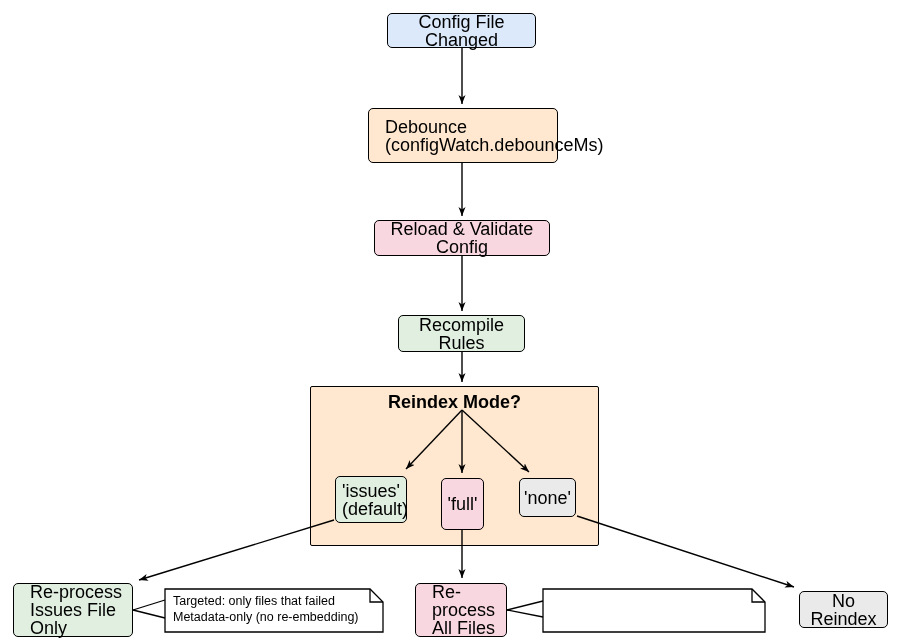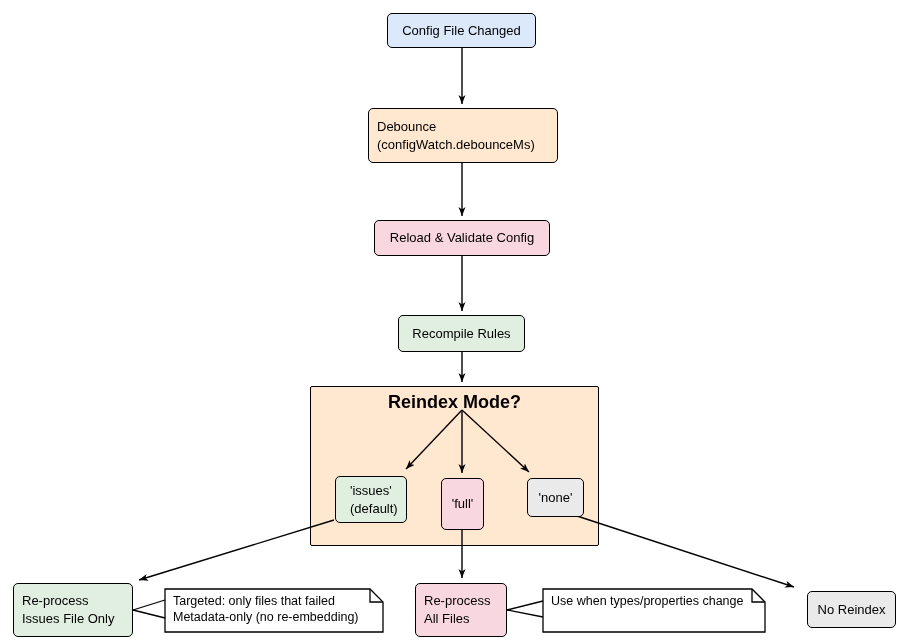--- a/index.html
+++ b/index.html
@@ -4,33 +4,33 @@
 <style>
   html,body{margin:0;padding:0;}
   body{
     width:897px;height:641px;position:relative;background:#ffffff;
     font-family:"Liberation Sans", sans-serif;color:#000;overflow:hidden;
   }
   svg.edges{position:absolute;left:0;top:0;pointer-events:none;}
   .node{
     position:absolute;box-sizing:border-box;
     border:1.7px solid #000;border-radius:5px;
-    font-size:13px;line-height:18px;
+    font-size:18px;line-height:18px;
     display:flex;align-items:center;justify-content:center;
     text-align:center;
   }
   .node.left{
-    justify-content:flex-start;text-align:left;padding-left:8px;padding-right:4px;
+    justify-content:flex-start;text-align:left;padding-left:16px;padding-right:4px;
   }
   .node.left .stack{display:block;}
   .fill-blue{background:#dbe9fb;}
   .fill-cream{background:#ffe8cf;}
   .fill-pink{background:#f9d7e0;justify-content:center;}
   .fill-green{background:#e1efe1;align-items:center;}
-  .fill-gray{background:#eaeaea;margin-left:8px;}
+  .fill-gray{background:#eaeaea;}
   .group{
     position:absolute;box-sizing:border-box;
     border:1.7px solid #000;border-radius:2px;background:#ffe8cf;
   }
   .group-title{
     text-align:center;font-weight:bold;font-size:18px;padding-top:5px;
   }
   .note-text{
     position:absolute;font-size:12.5px;line-height:16px;text-align:left;
   }
@@ -87,21 +87,21 @@
 </div>
 
 <div class="node fill-pink" style="left:374px;top:220px;width:176px;height:36px;">
   <span>Reload &amp; Validate Config</span>
 </div>
 
 <div class="node fill-green" style="left:398px;top:315px;width:127px;height:37px;">
   <span>Recompile Rules</span>
 </div>
 
-<div class="node fill-green left" style="left:335px;top:476px;width:72px;height:47px;padding-left:14px;">
+<div class="node fill-green left" style="left:335px;top:476px;width:72px;height:47px;padding-left:6px;">
   <span class="stack">
     <span class="line">'issues'</span>
     <span class="line">(default)</span>
   </span>
 </div>
 
 <div class="node fill-pink" style="left:441px;top:478px;width:43px;height:52px;">
   <span>'full'</span>
 </div>
 
@@ -122,18 +122,17 @@
 </div>
 
 <div class="node fill-pink left" style="left:415px;top:583px;width:92px;height:54px;">
   <span class="stack">
     <span class="line">Re-process</span>
     <span class="line">All Files</span>
   </span>
 </div>
 
 <div class="note-text" style="left:551px;top:593px;width:212px;">
-  <span class="line">Use when types/properties change</span>
 </div>
 
 <div class="node fill-gray" style="left:799px;top:591px;width:89px;height:37px;">
   <span>No Reindex</span>
 </div>
 
 </body></html>

